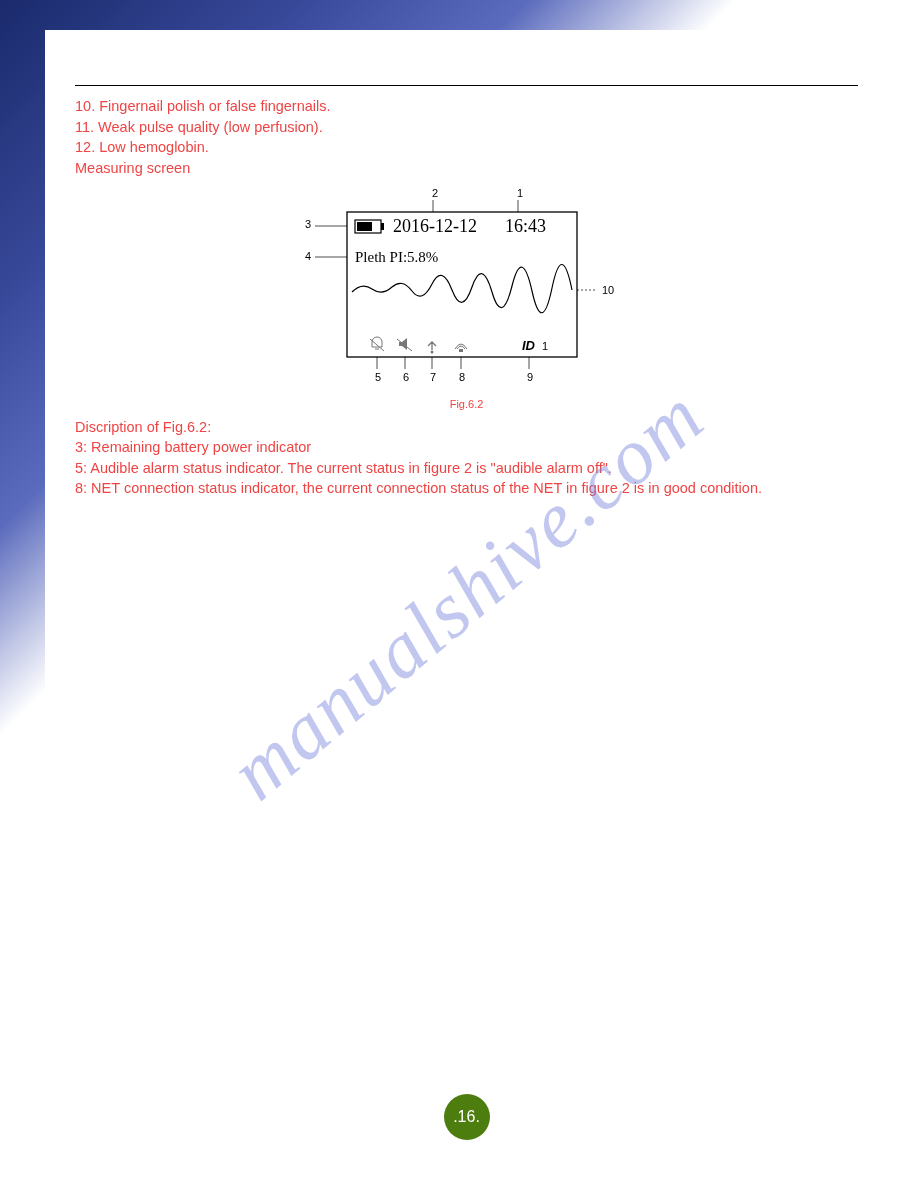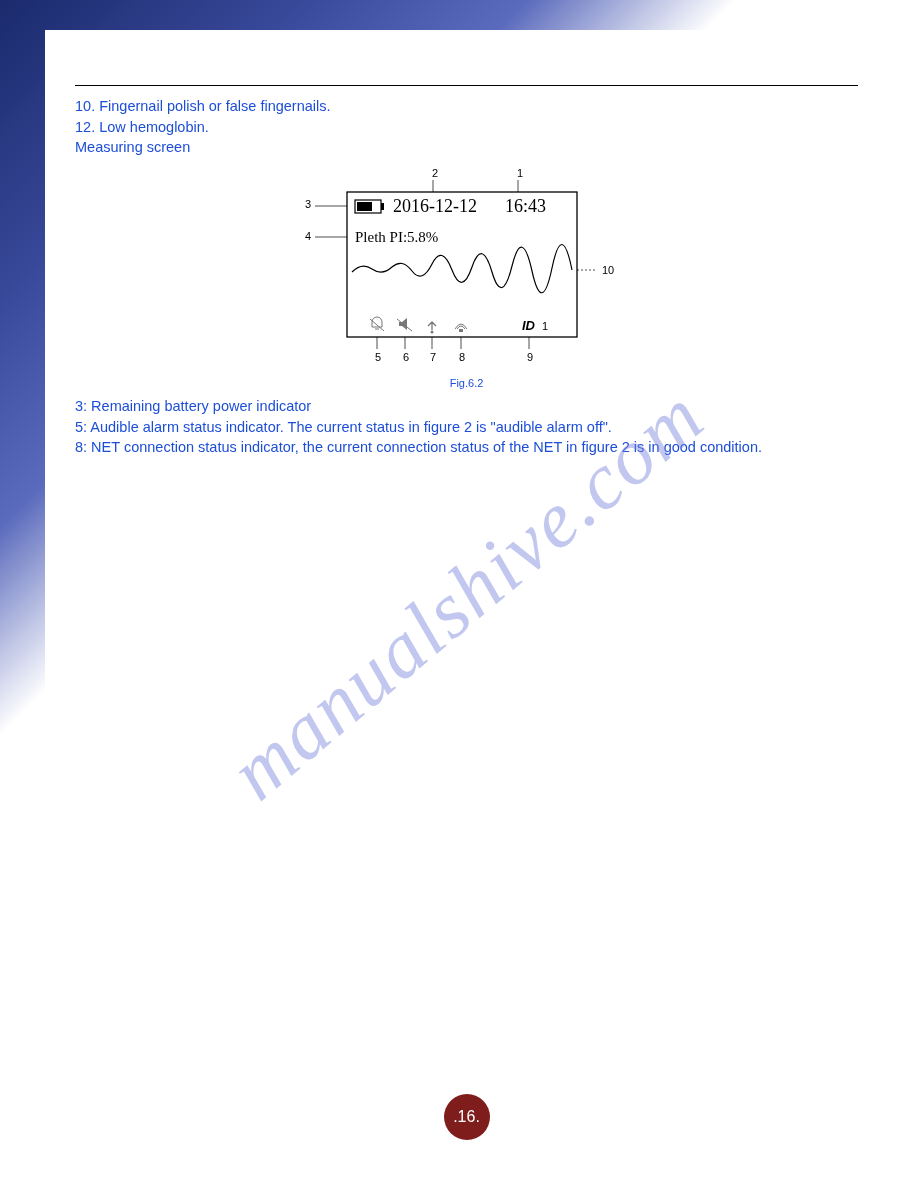--- a/index.html
+++ b/index.html
@@ -23,38 +23,38 @@
     padding: 55px 30px 30px 30px;
   }
   .hr {
     border: none;
     border-top: 1px solid #000;
     margin-bottom: 10px;
   }
   .content {
     font-size: 14.5px;
     line-height: 1.42;
-    color: #1d4ed8;
+    color: #ef4444;
   }
   .content p { margin: 0; }
   .figure-wrap {
     text-align: center;
     margin: 6px 0 4px 0;
   }
   .fig-svg { display: inline-block; }
   .fig-caption { font-size: 11px; margin-top: 2px; }
   .badge {
     position: absolute;
     bottom: 18px;
     left: 50%;
     transform: translateX(-50%);
     width: 46px;
     height: 46px;
     border-radius: 50%;
-    background: #7f1d1d;
+    background: #4d7c0f;
     color: #fff;
     display: flex;
     align-items: center;
     justify-content: center;
     font-size: 16px;
   }
   .watermark {
     position: absolute;
     top: 50%;
     left: 50%;
@@ -72,20 +72,21 @@
 </head>
 <body>
 
 <div class="page">
   <hr class="hr">
 
   <div class="watermark">manualshive.com</div>
 
   <div class="content">
     <p>10. Fingernail polish or false fingernails.</p>
+    <p>11. Weak pulse quality (low perfusion).</p>
     <p>12. Low hemoglobin.</p>
     <p>Measuring screen</p>
 
     <div class="figure-wrap">
       <svg class="fig-svg" width="340" height="205" viewBox="0 0 340 205">
 
         <text x="135" y="13" font-size="11">2</text>
         <text x="220" y="13" font-size="11">1</text>
         <line x1="136" y1="16" x2="136" y2="28" stroke="#000" stroke-width="0.7"></line>
         <line x1="221" y1="16" x2="221" y2="28" stroke="#000" stroke-width="0.7"></line>
@@ -138,19 +139,20 @@
         <line x1="135" y1="173" x2="135" y2="185" stroke="#000" stroke-width="0.7"></line>
         <text x="133" y="197" font-size="11">7</text>
         <line x1="164" y1="173" x2="164" y2="185" stroke="#000" stroke-width="0.7"></line>
         <text x="162" y="197" font-size="11">8</text>
         <line x1="232" y1="173" x2="232" y2="185" stroke="#000" stroke-width="0.7"></line>
         <text x="230" y="197" font-size="11">9</text>
       </svg>
       <div class="fig-caption">Fig.6.2</div>
     </div>
 
+    <p>Discription of Fig.6.2:</p>
     <p>3: Remaining battery power indicator</p>
     <p>5: Audible alarm status indicator. The current status in figure 2 is "audible alarm off".</p>
     <p>8: NET connection status indicator, the current connection status of the NET in figure 2 is in good condition.</p>
   </div>
 
   <div class="badge">.16.</div>
 </div>
 
 </body></html>

